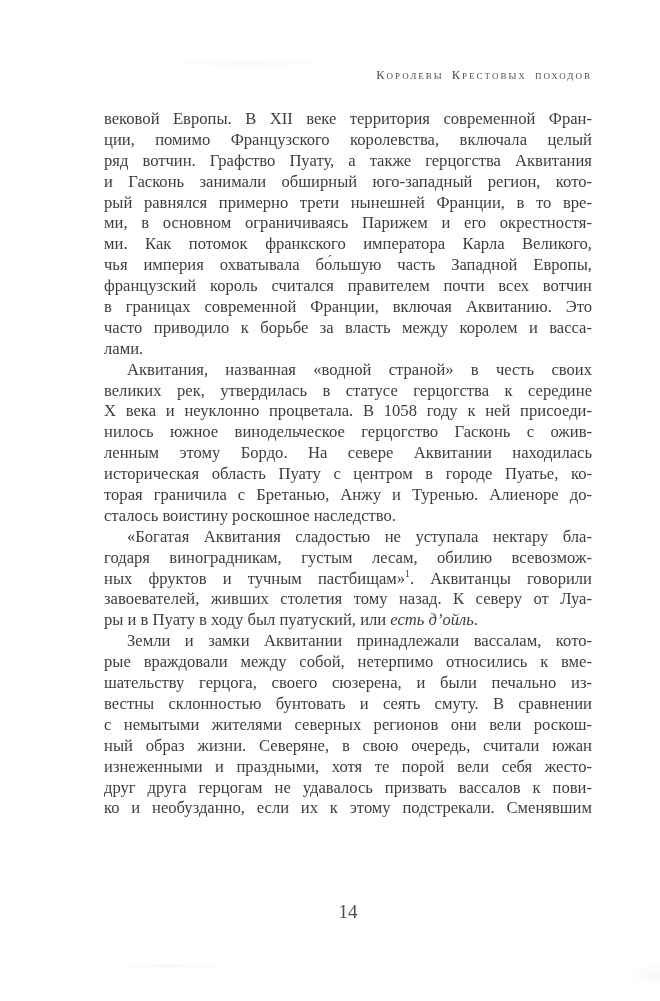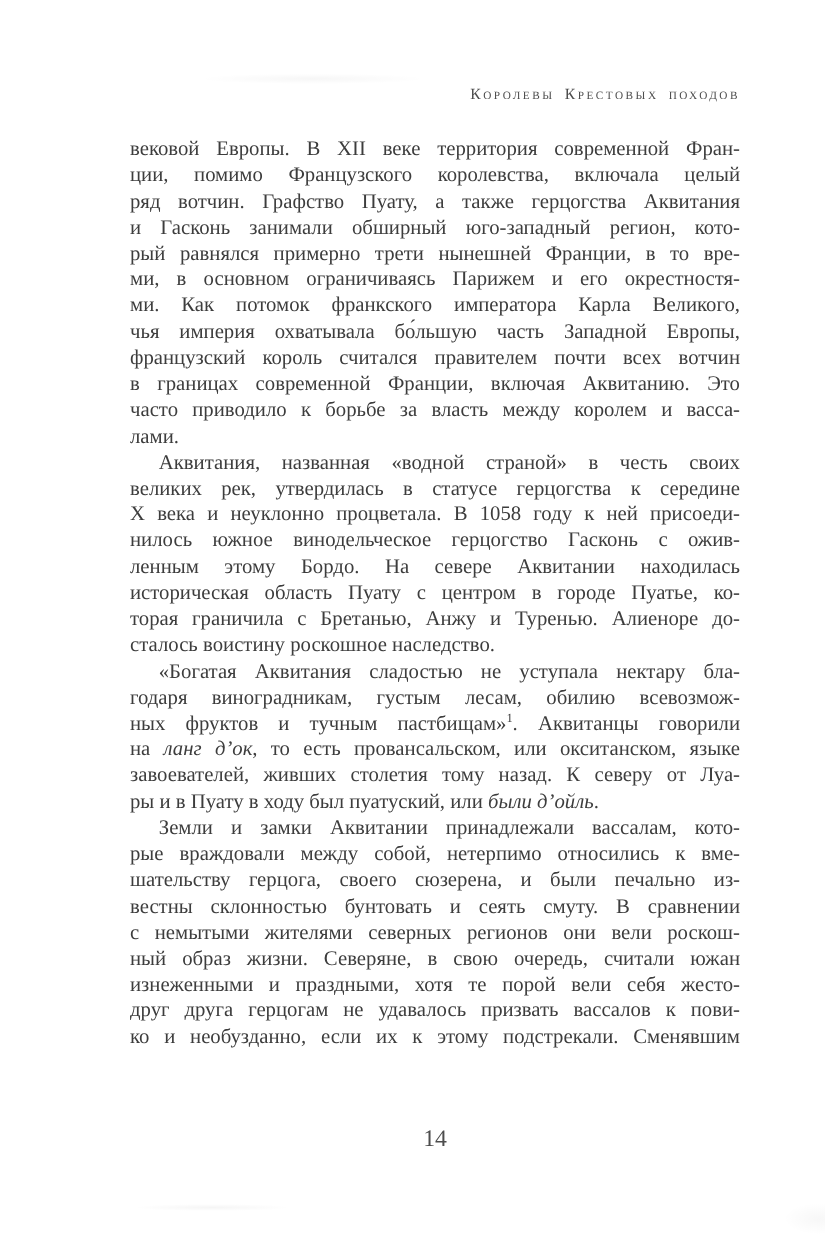--- a/index.html
+++ b/index.html
@@ -100,23 +100,22 @@
         <div class="line"><span>нилось южное винодельческое герцогство Гасконь с ожив-</span></div>
         <div class="line"><span>ленным этому Бордо. На севере Аквитании находилась</span></div>
         <div class="line"><span>историческая область Пуату с центром в городе Пуатье, ко-</span></div>
         <div class="line"><span>торая граничила с Бретанью, Анжу и Туренью. Алиеноре до-</span></div>
         <div class="line no-just"><span>сталось воистину роскошное наследство.</span></div>
       </div>
       <div class="para indent">
         <div class="line first"><span>«Богатая Аквитания сладостью не уступала нектару бла-</span></div>
         <div class="line"><span>годаря виноградникам, густым лесам, обилию всевозмож-</span></div>
         <div class="line"><span>ных фруктов и тучным пастбищам»</span><sup>1</sup><span>. Аквитанцы говорили</span></div>
-        <div class="line"><span>на </span><em>ланг д’ок</em><span>, то есть провансальском, или окситанском, языке</span></div>
         <div class="line"><span>завоевателей, живших столетия тому назад. К северу от Луа-</span></div>
-        <div class="line no-just"><span>ры и в Пуату в ходу был пуатуский, или </span><em>были д’ойль</em><span>.</span></div>
+        <div class="line no-just"><span>ры и в Пуату в ходу был пуатуский, или </span><em>есть д’ойль</em><span>.</span></div>
       </div>
       <div class="para indent">
         <div class="line first"><span>Земли и замки Аквитании принадлежали вассалам, кото-</span></div>
         <div class="line"><span>рые враждовали между собой, нетерпимо относились к вме-</span></div>
         <div class="line"><span>шательству герцога, своего сюзерена, и были печально из-</span></div>
         <div class="line"><span>вестны склонностью бунтовать и сеять смуту. В сравнении</span></div>
         <div class="line"><span>с немытыми жителями северных регионов они вели роскош-</span></div>
         <div class="line"><span>ный образ жизни. Северяне, в свою очередь, считали южан</span></div>
         <div class="line"><span>изнеженными и праздными, хотя те порой вели себя жесто-</span></div>
         <div class="line"><span>друг друга герцогам не удавалось призвать вассалов к пови-</span></div>

